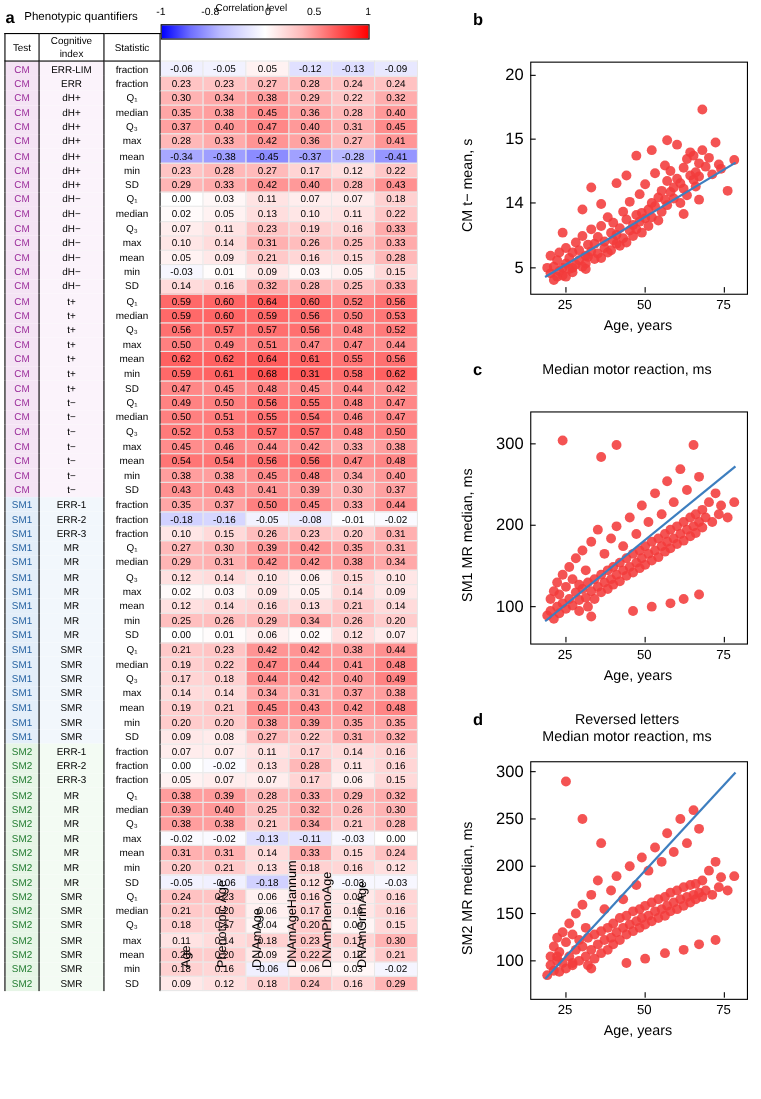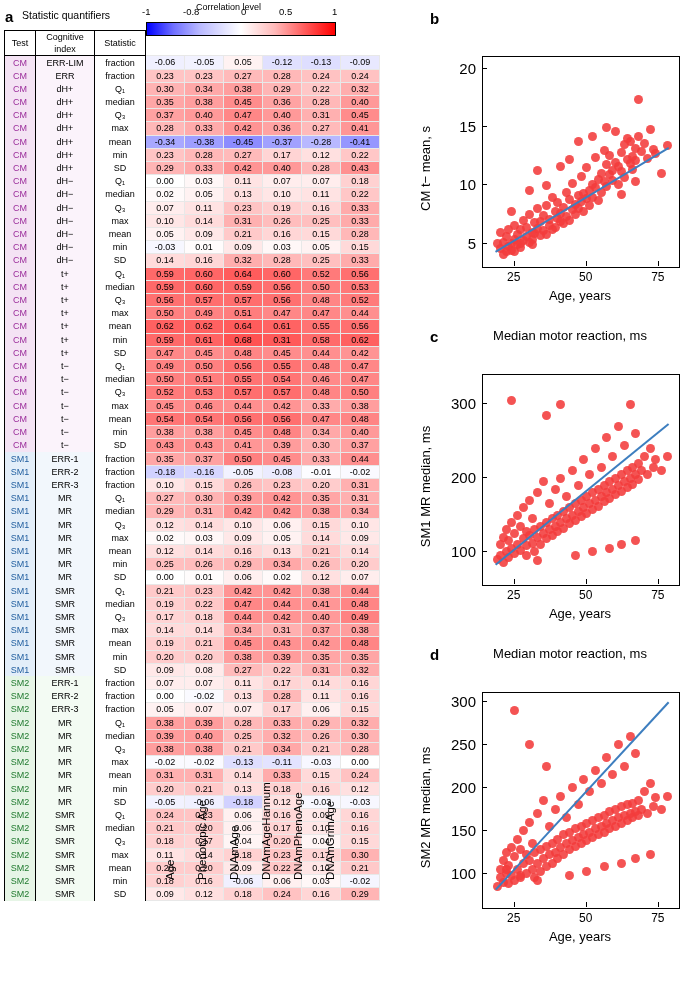--- a/index.html
+++ b/index.html
@@ -41,21 +41,21 @@
   .xtick{position:absolute;font-size:12px;text-align:center;width:40px;}
   .tickmark{position:absolute;background:#000;}
   .dot{position:absolute;width:9px;height:9px;border-radius:50%;background:#f23b3b;opacity:.88;}
   .fitline{position:absolute;height:0;border-top:2.4px solid #3d7ebf;transform-origin:left top;}
 </style>
 </head>
 <body>
 
 <div id="heatmap-panel">
   <span id="panel-a-letter" class="panel-letter">a</span>
-  <span id="heat-title">Statistic quantifiers</span>
+  <span id="heat-title">Phenotypic quantifiers</span>
 
   <span id="colorbar-title">Correlation level</span>
   <div id="colorbar"></div>
   <div id="colorbar-ticks">
     <span style="left:2px;">-1</span>
     <span style="left:43px;">-0.8</span>
     <span style="left:101px;">0</span>
     <span style="left:139px;">0.5</span>
     <span style="left:192px;">1</span>
   </div>
@@ -910,21 +910,21 @@
       <div class="dot" style="left: 148.265px; top: 120.333px;"></div>
       <div class="dot" style="left: 15.6765px; top: 192.667px;"></div>
       <div class="dot" style="left: 27.2059px; top: 190.333px;"></div>
       <div class="dot" style="left: 32.9706px; top: 182.167px;"></div>
       <div class="dot" style="left: 44.5px; top: 183.333px;"></div>
       <div class="fitline" style="left: 11.5294px; top: 193.667px; width: 201.718px; transform: rotate(-30.9805deg);"></div>
     </div>
     <div class="tickmark" style="left: 74px; top: 234.667px; width: 5px; height: 1px; position: absolute;"></div>
     <div class="ytick" style="left: 34px; top: 226.667px;">5</div>
     <div class="tickmark" style="left: 74px; top: 176.333px; width: 5px; height: 1px; position: absolute;"></div>
-    <div class="ytick" style="left: 34px; top: 168.333px;">10</div>
+    <div class="ytick" style="left: 34px; top: 168.333px;">14</div>
     <div class="tickmark" style="left: 74px; top: 118px; width: 5px; height: 1px; position: absolute;"></div>
     <div class="ytick" style="left: 34px; top: 110px;">15</div>
     <div class="tickmark" style="left: 74px; top: 59.6667px; width: 5px; height: 1px; position: absolute;"></div>
     <div class="ytick" style="left: 34px; top: 51.6667px;">20</div>
     <div class="tickmark" style="position: absolute; left: 105.706px; top: 253px; width: 1px; height: 5px;"></div>
     <div class="xtick" style="left: 85.7059px; top: 262px;">25</div>
     <div class="tickmark" style="position: absolute; left: 177.765px; top: 253px; width: 1px; height: 5px;"></div>
     <div class="xtick" style="left: 157.765px; top: 262px;">50</div>
     <div class="tickmark" style="position: absolute; left: 249.824px; top: 253px; width: 1px; height: 5px;"></div>
     <div class="xtick" style="left: 229.824px; top: 262px;">75</div>
@@ -1067,20 +1067,21 @@
     <div class="tickmark" style="position: absolute; left: 177.765px; top: 253px; width: 1px; height: 5px;"></div>
     <div class="xtick" style="left: 157.765px; top: 262px;">50</div>
     <div class="tickmark" style="position: absolute; left: 249.824px; top: 253px; width: 1px; height: 5px;"></div>
     <div class="xtick" style="left: 229.824px; top: 262px;">75</div>
     <div class="xlab" style="left: 74px; top: 280px;">Age, years</div>
     <div class="ylab" style="left: -58px; top: 153px; width: 150px; text-align: center;">SM1 MR median, ms</div>
   </div>
 <div class="scatter-panel" id="panel-d">
     <span class="sp-letter">d</span>
     <div class="sp-title">
+      <div>Reversed letters</div>
       <div>Median motor reaction, ms</div>
     </div>
     <div class="plotbox" style="top: 48px; height: 215px;">
       <div class="dot" style="left: 9.91176px; top: 189px;"></div>
       <div class="dot" style="left: 12.7941px; top: 180.4px;"></div>
       <div class="dot" style="left: 12.7941px; top: 171.8px;"></div>
       <div class="dot" style="left: 15.6765px; top: 184.7px;"></div>
       <div class="dot" style="left: 15.6765px; top: 163.2px;"></div>
       <div class="dot" style="left: 18.5588px; top: 176.1px;"></div>
       <div class="dot" style="left: 18.5588px; top: 154.6px;"></div>

